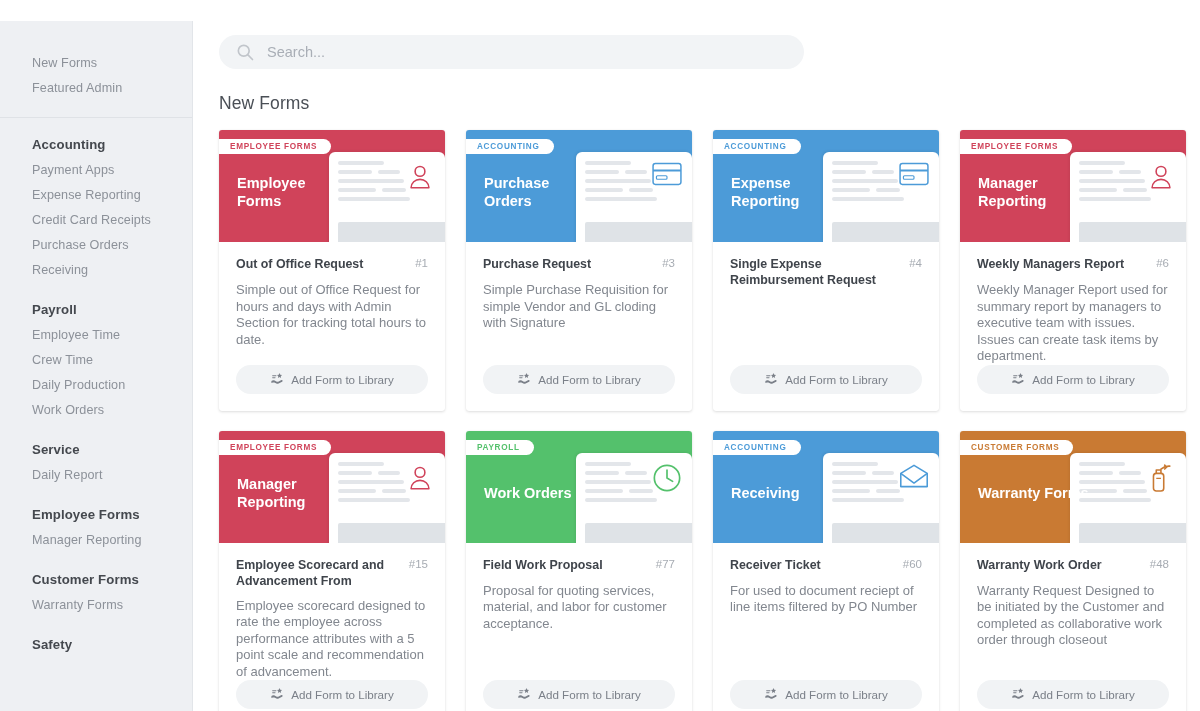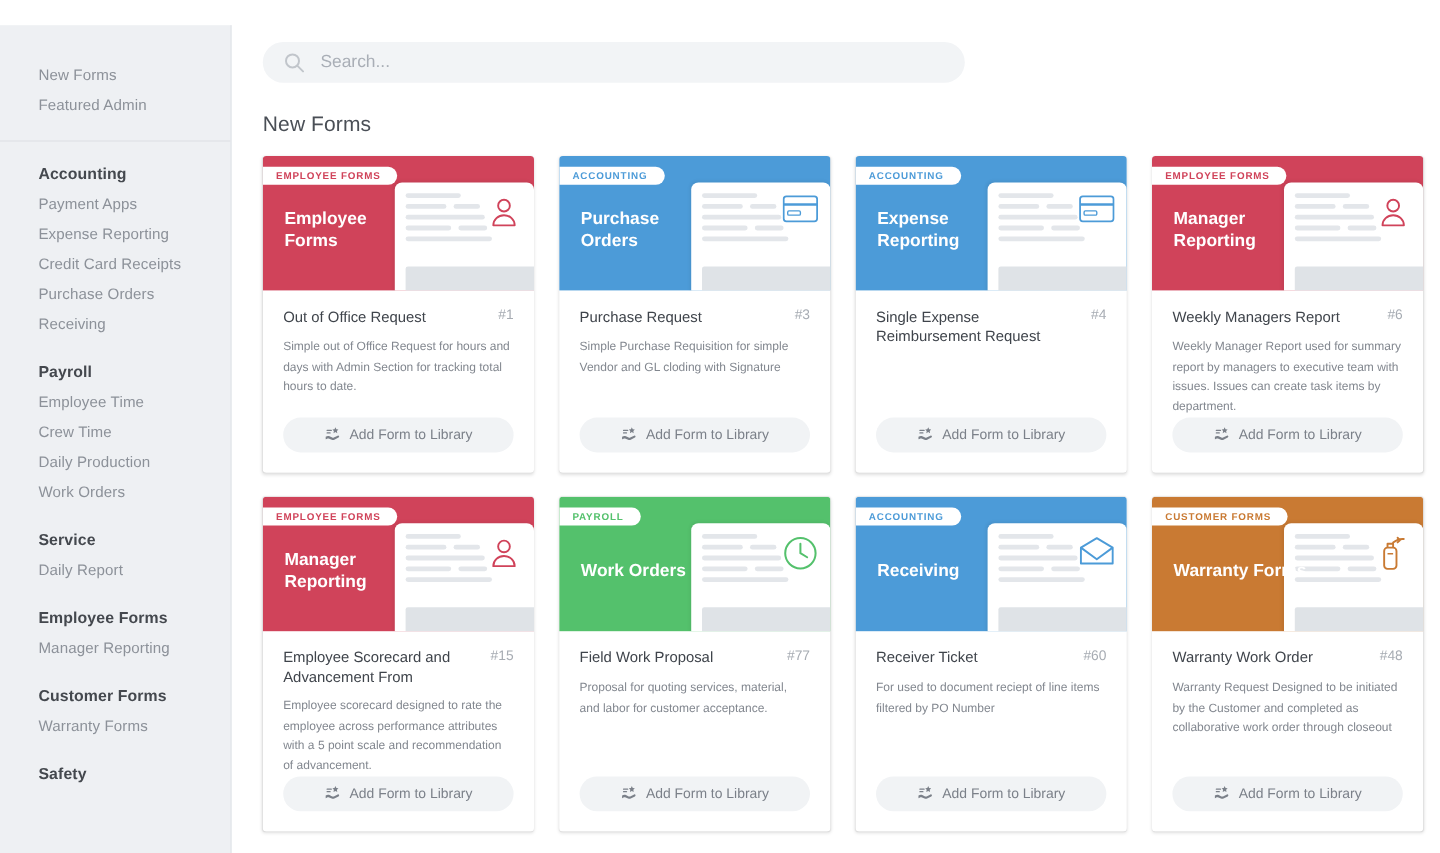--- a/index.html
+++ b/index.html
@@ -156,28 +156,28 @@
     padding: 14px 17px 0 17px;
     flex: 1 1 auto;
   }
   .card-title-row {
     display: flex; align-items: flex-start; justify-content: space-between;
     gap: 8px;
     margin-bottom: 9px;
     min-height: 17px;
   }
   .card-title {
-    font-size: 12.4px; font-weight: normal; color: #3f444b;
+    font-size: 12.4px; font-weight: bold; color: #3f444b;
     line-height: 16px;
   }
   .card-num {
     font-size: 11.5px; color: #a7acb3; white-space: nowrap; padding-top: 1px;
   }
   .card-desc {
-    font-size: 10px; color: #82878f; line-height: 16.5px;
+    font-size: 13px; color: #82878f; line-height: 16.5px;
     margin-top: 9px;
   }
   .card-foot { padding: 0 17px 17px 17px; margin-top: auto; }
   .add-btn {
     width: 100%;
     background: #f1f3f5;
     border: none;
     border-radius: 16px;
     height: 29px;
     display: flex; align-items: center; justify-content: center;

